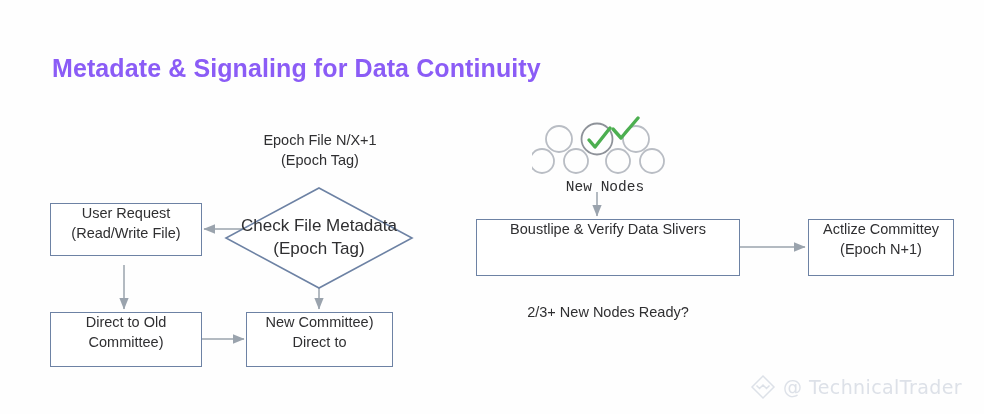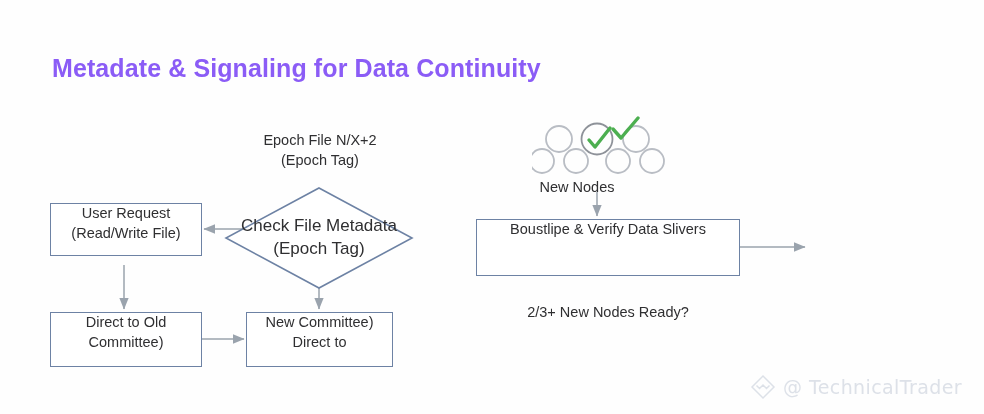--- a/index.html
+++ b/index.html
@@ -130,21 +130,21 @@
     <line x1="319" y1="288" x2="319" y2="309" stroke="#9aa3ad" stroke-width="1.5" marker-end="url(#ah)"></line>
 
     <line x1="202" y1="339" x2="244" y2="339" stroke="#9aa3ad" stroke-width="1.5" marker-end="url(#ah)"></line>
 
     <line x1="597" y1="192" x2="597" y2="216" stroke="#9aa3ad" stroke-width="1.5" marker-end="url(#ah)"></line>
 
     <line x1="740" y1="247" x2="805" y2="247" stroke="#9aa3ad" stroke-width="1.5" marker-end="url(#ah)"></line>
   </svg>
 
   <div class="free-text" style="left:231px; top:131px; width:178px;">
-    <div>Epoch File N/X+2</div>
+    <div>Epoch File N/X+1</div>
     <div>(Epoch Tag)</div>
   </div>
 
   <div class="diamond-wrap" style="left:225px; top:187px; width:188px; height:102px;">
     <svg width="188" height="102" viewBox="0 0 188 102" xmlns="http://www.w3.org/2000/svg">
       <polygon points="94,1 187,51 94,101 1,51" fill="#ffffff" stroke="#6d82a4" stroke-width="1.6"></polygon>
     </svg>
     <div class="diamond-label">
       <div>
         <div>Check File Metadata</div>
@@ -187,28 +187,34 @@
         <circle cx="86" cy="45" r="12"></circle>
         <circle cx="120" cy="45" r="12"></circle>
       </g>
       <g fill="none" stroke="#4caf50" stroke-width="3.4" stroke-linecap="round" stroke-linejoin="round">
         <path d="M57,24 L63,31 L78,12"></path>
         <path d="M81,13 L89,22 L106,2"></path>
       </g>
     </svg>
   </div>
 
-  <div class="free-text" style="left:504px; top:178px; width:146px;">New Nodes</div>
+  <div class="free-text" style="left:532px; top:178px; width:146px;font-family:Liberation Mono, monospace;">New Nodes</div>
 
   <div class="node box" style="left:476px; top:219px; width:264px; height:57px;">
     <div class="lines">
       <div>Boustlipe &amp; Verify Data Slivers</div>
     </div>
   </div>
 
+  <div class="node box" style="left:808px; top:219px; width:146px; height:57px;">
+    <div class="lines">
+      <div>Actlize Committey</div>
+      <div>(Epoch N+1)</div>
+    </div>
+  </div>
 
   <div class="free-text" style="left:476px; top:303px; width:264px;">2/3+ New Nodes Ready?</div>
 
   <div class="watermark">
     <svg width="26" height="26" viewBox="0 0 26 26" xmlns="http://www.w3.org/2000/svg">
       <g fill="none" stroke="#dde1e8" stroke-width="1.5">
         <polygon points="13,2 24,13 13,24 2,13"></polygon>
         <polyline points="6.5,11.5 9.5,14.5 13,11 16.5,14.5 19.5,11.5"></polyline>
       </g>
     </svg>

